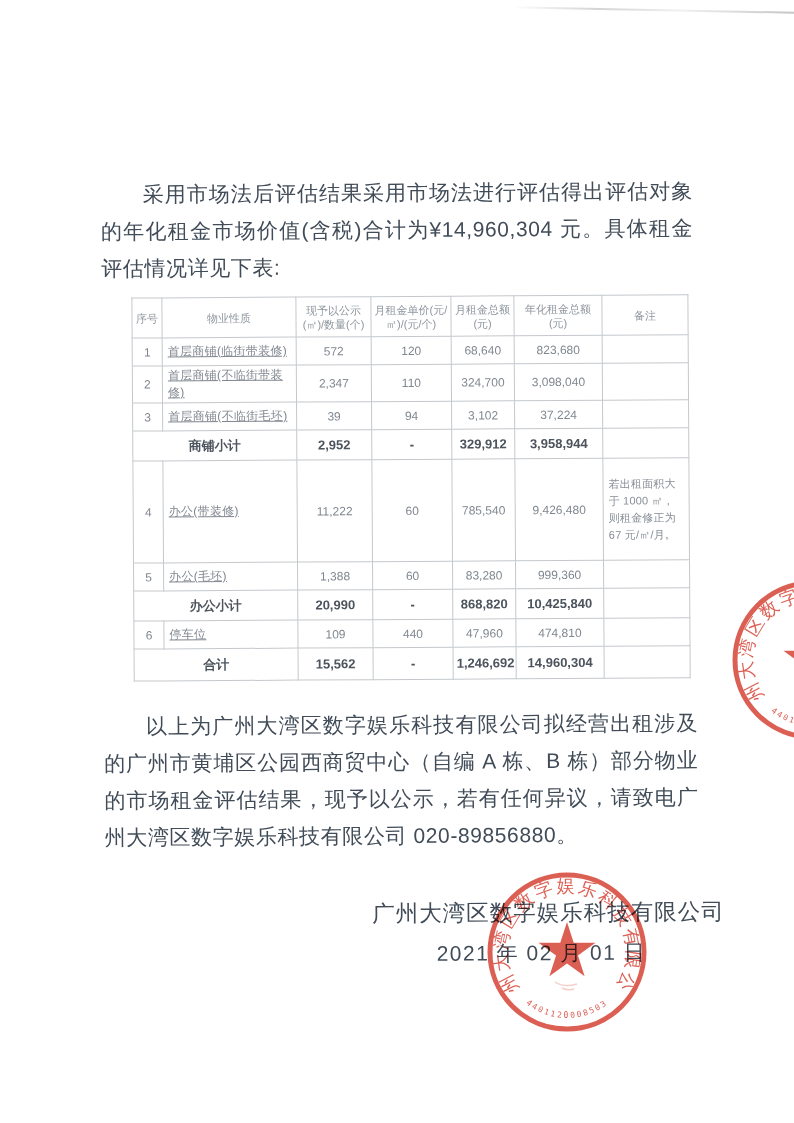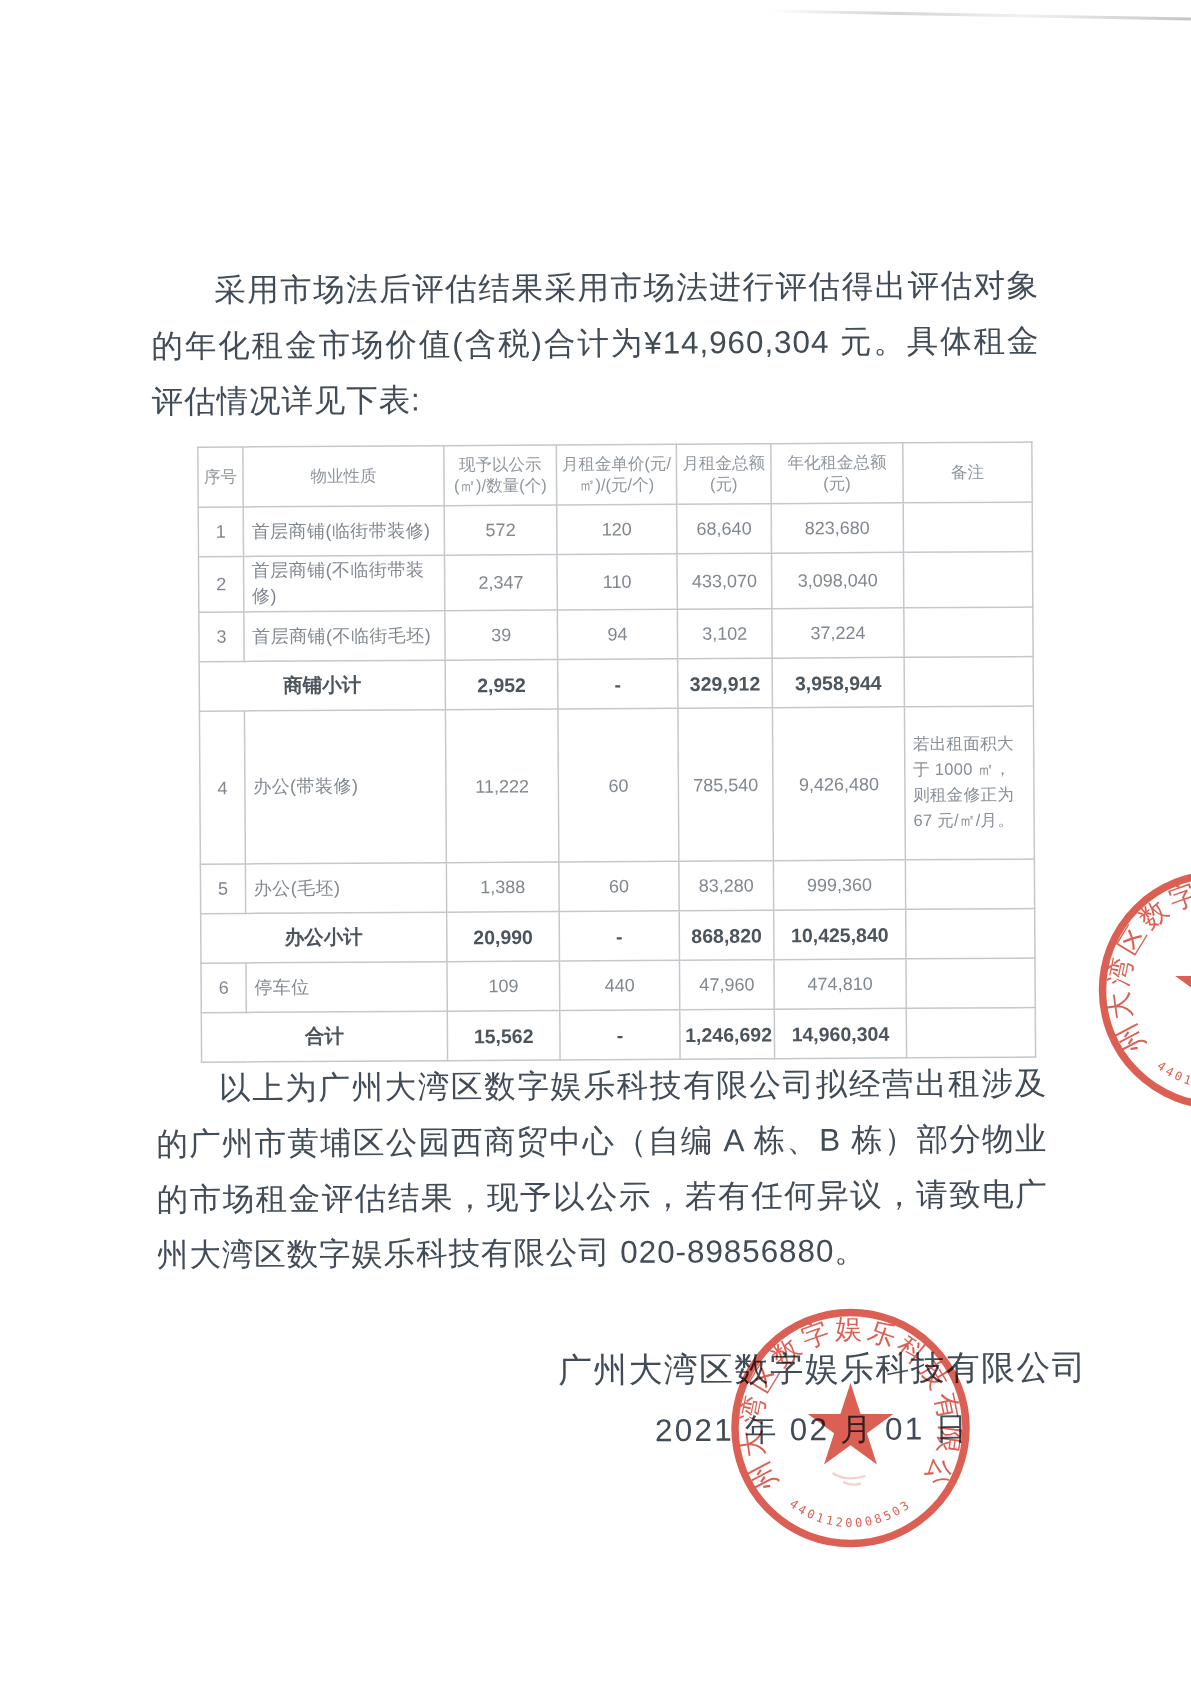--- a/index.html
+++ b/index.html
@@ -45,27 +45,27 @@
     font-size: 12px;
     color: #80878f;
     overflow: hidden;
   }
   .valuation th { font-size: 11px; color: #8f969e; line-height: 14px; }
   tr.row-header   { height: 40px; }
   tr.row-data     { height: 28px; }
   tr.row-subtotal { height: 30px; }
   tr.row-tall     { height: 102px; }
   tr.row-total    { height: 32px; }
-  td.cell-property { text-align: left; padding-left: 5px; letter-spacing: 0.3px; }
+  td.cell-property { text-align: left; padding-left: 5px; letter-spacing: 0.3px; text-decoration: underline; }
   tr.row-subtotal td, tr.row-total td {
     font-weight: bold; color: #4c545d; font-size: 13px;
   }
   td.cell-remark {
     font-size: 11px; color: #878e96; line-height: 17px;
-    text-align: left; padding: 16px 5px; letter-spacing: 0.2px;
+    text-align: left; padding: 1px 5px; letter-spacing: 0.2px;
   }
 
   .sig-block {
     position: absolute; top: 898px; left: 370px; width: 338px;
     text-align: center; color: #414c58;
   }
   .sig-company { font-size: 22.5px; letter-spacing: 1px; white-space: nowrap; }
   .sig-date { font-size: 21px; margin-top: 11px; letter-spacing: 1.5px; }
 
   .seal { position: absolute; mix-blend-mode: multiply; opacity: 0.88; }
@@ -123,21 +123,21 @@
           <td>68,640</td>
           <td>823,680</td>
           <td class="cell-remark"></td>
         </tr>
 
         <tr class="row-data">
           <td>2</td>
           <td class="cell-property">首层商铺(不临街带装修)</td>
           <td>2,347</td>
           <td>110</td>
-          <td>433,070</td>
+          <td>324,700</td>
           <td>3,098,040</td>
           <td class="cell-remark"></td>
         </tr>
 
         <tr class="row-data">
           <td>3</td>
           <td class="cell-property">首层商铺(不临街毛坯)</td>
           <td>39</td>
           <td>94</td>
           <td>3,102</td>

